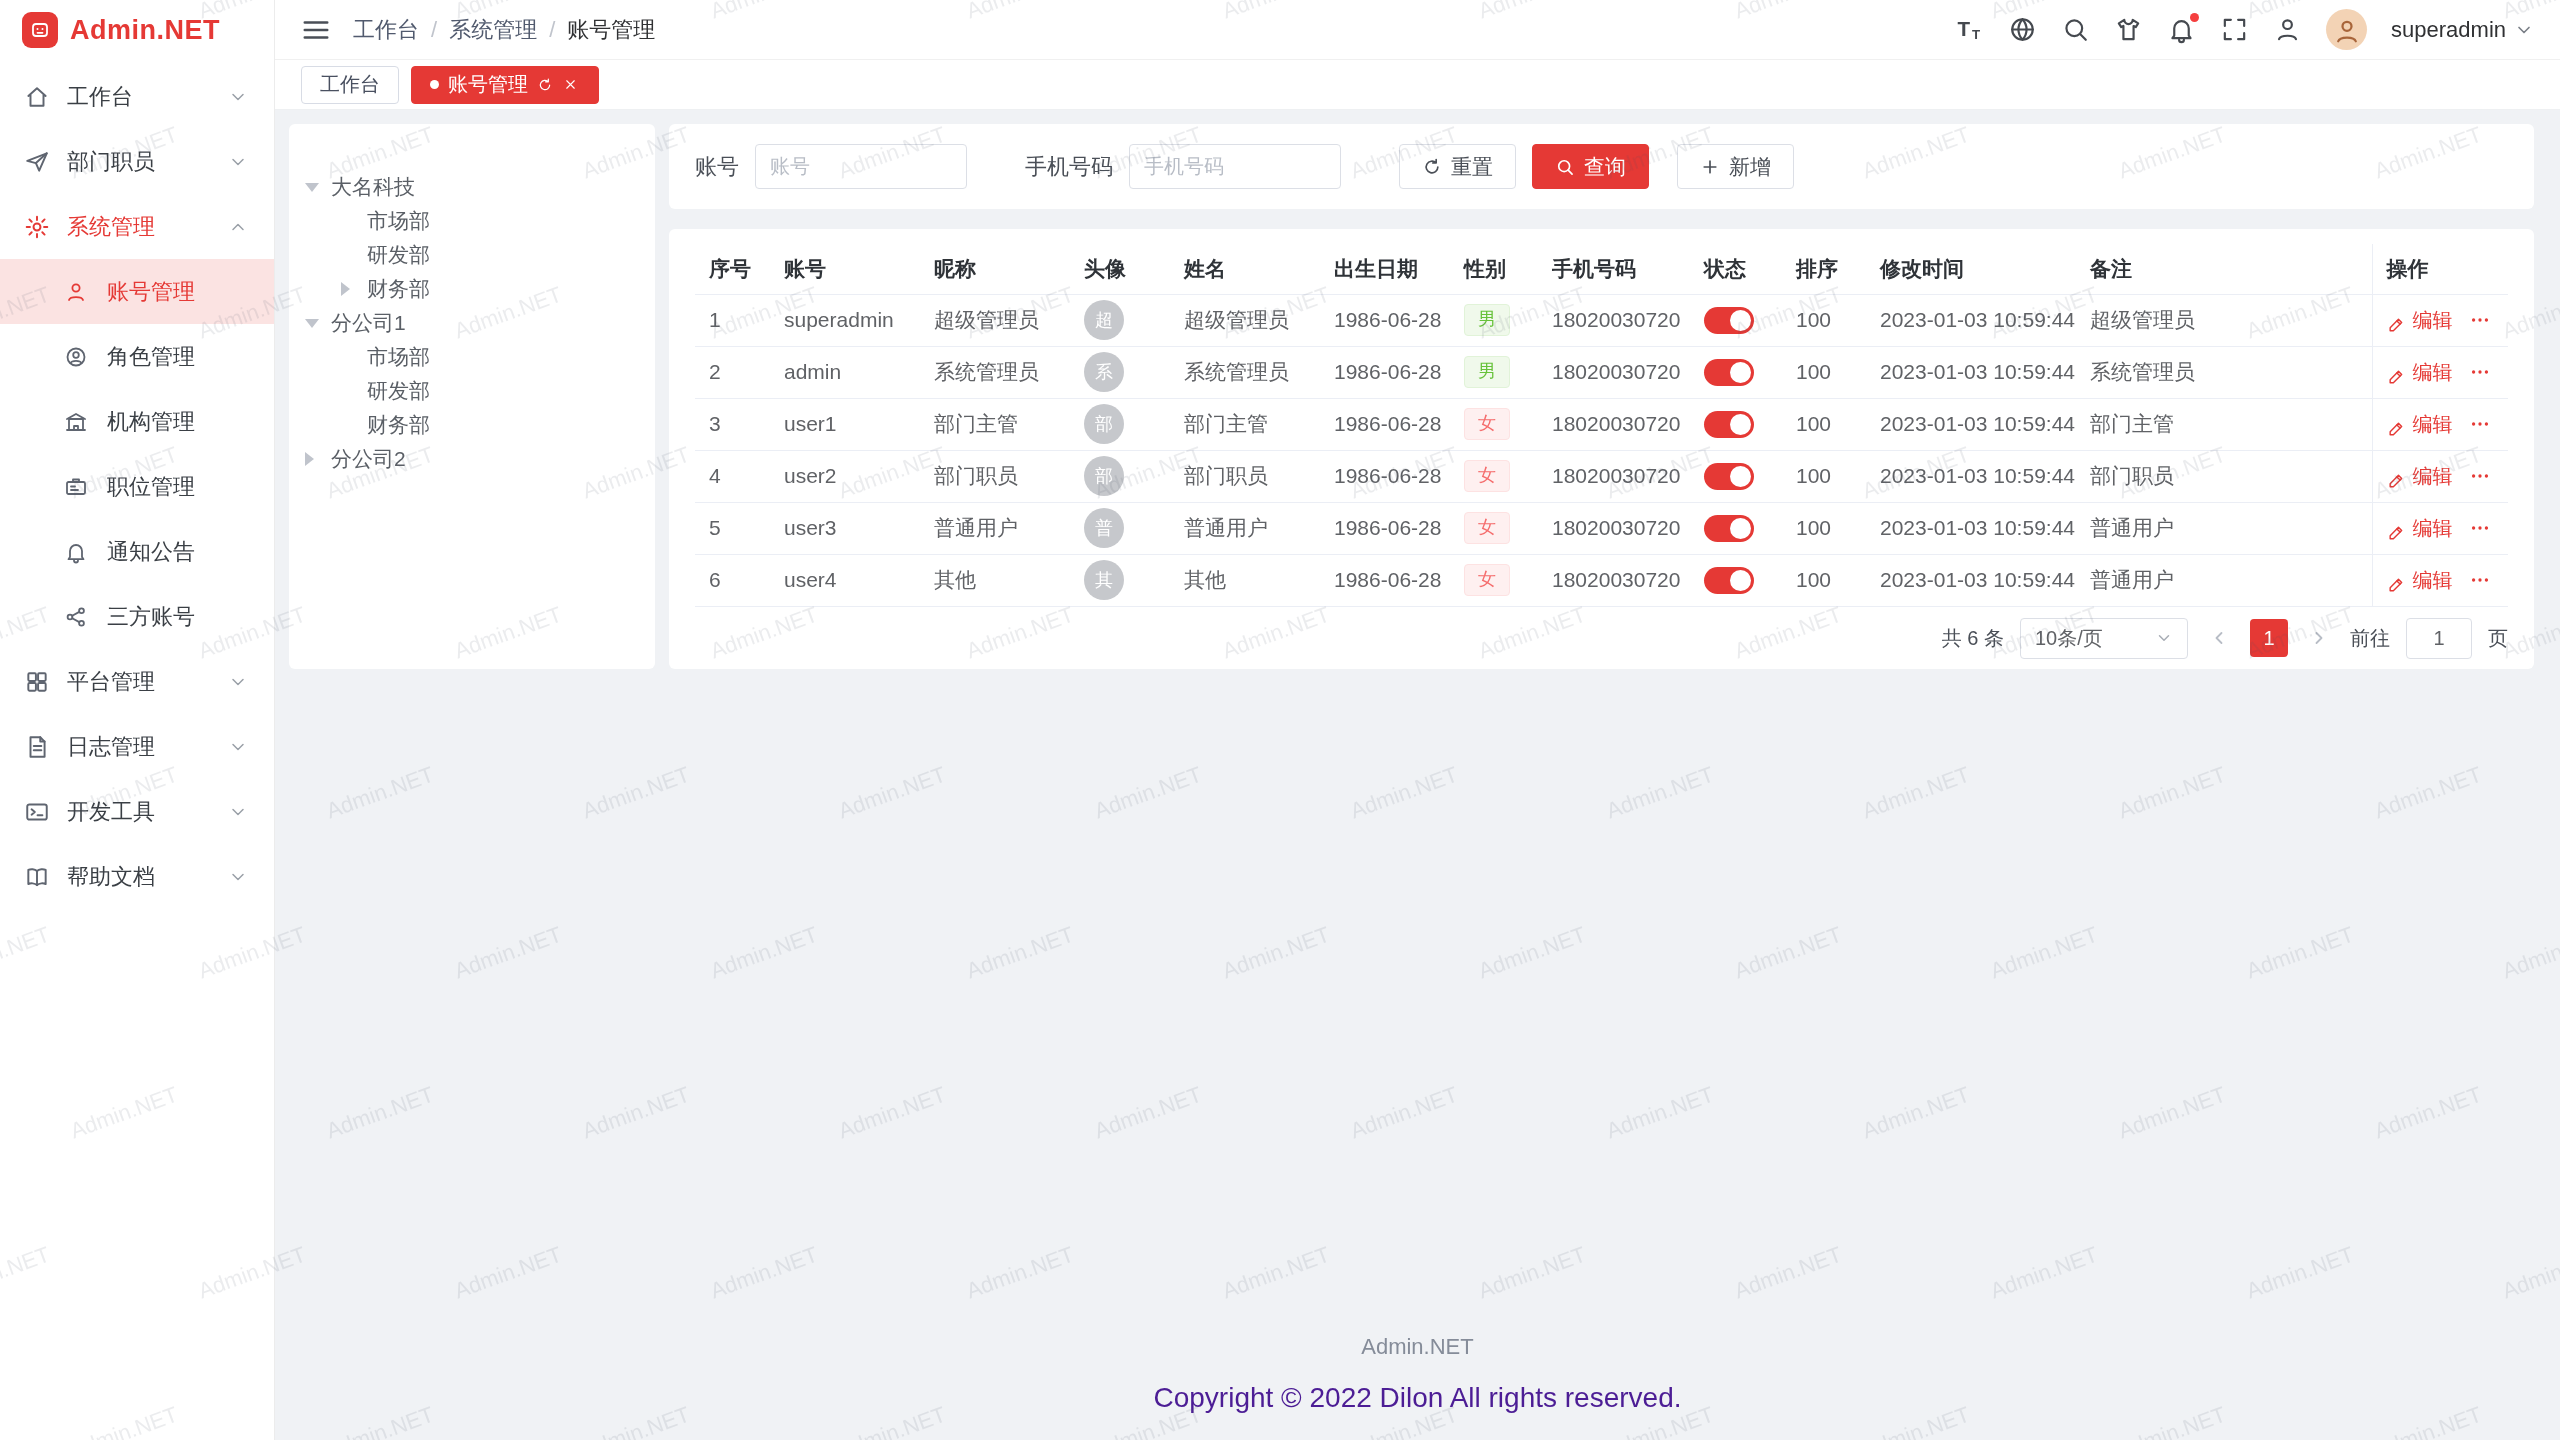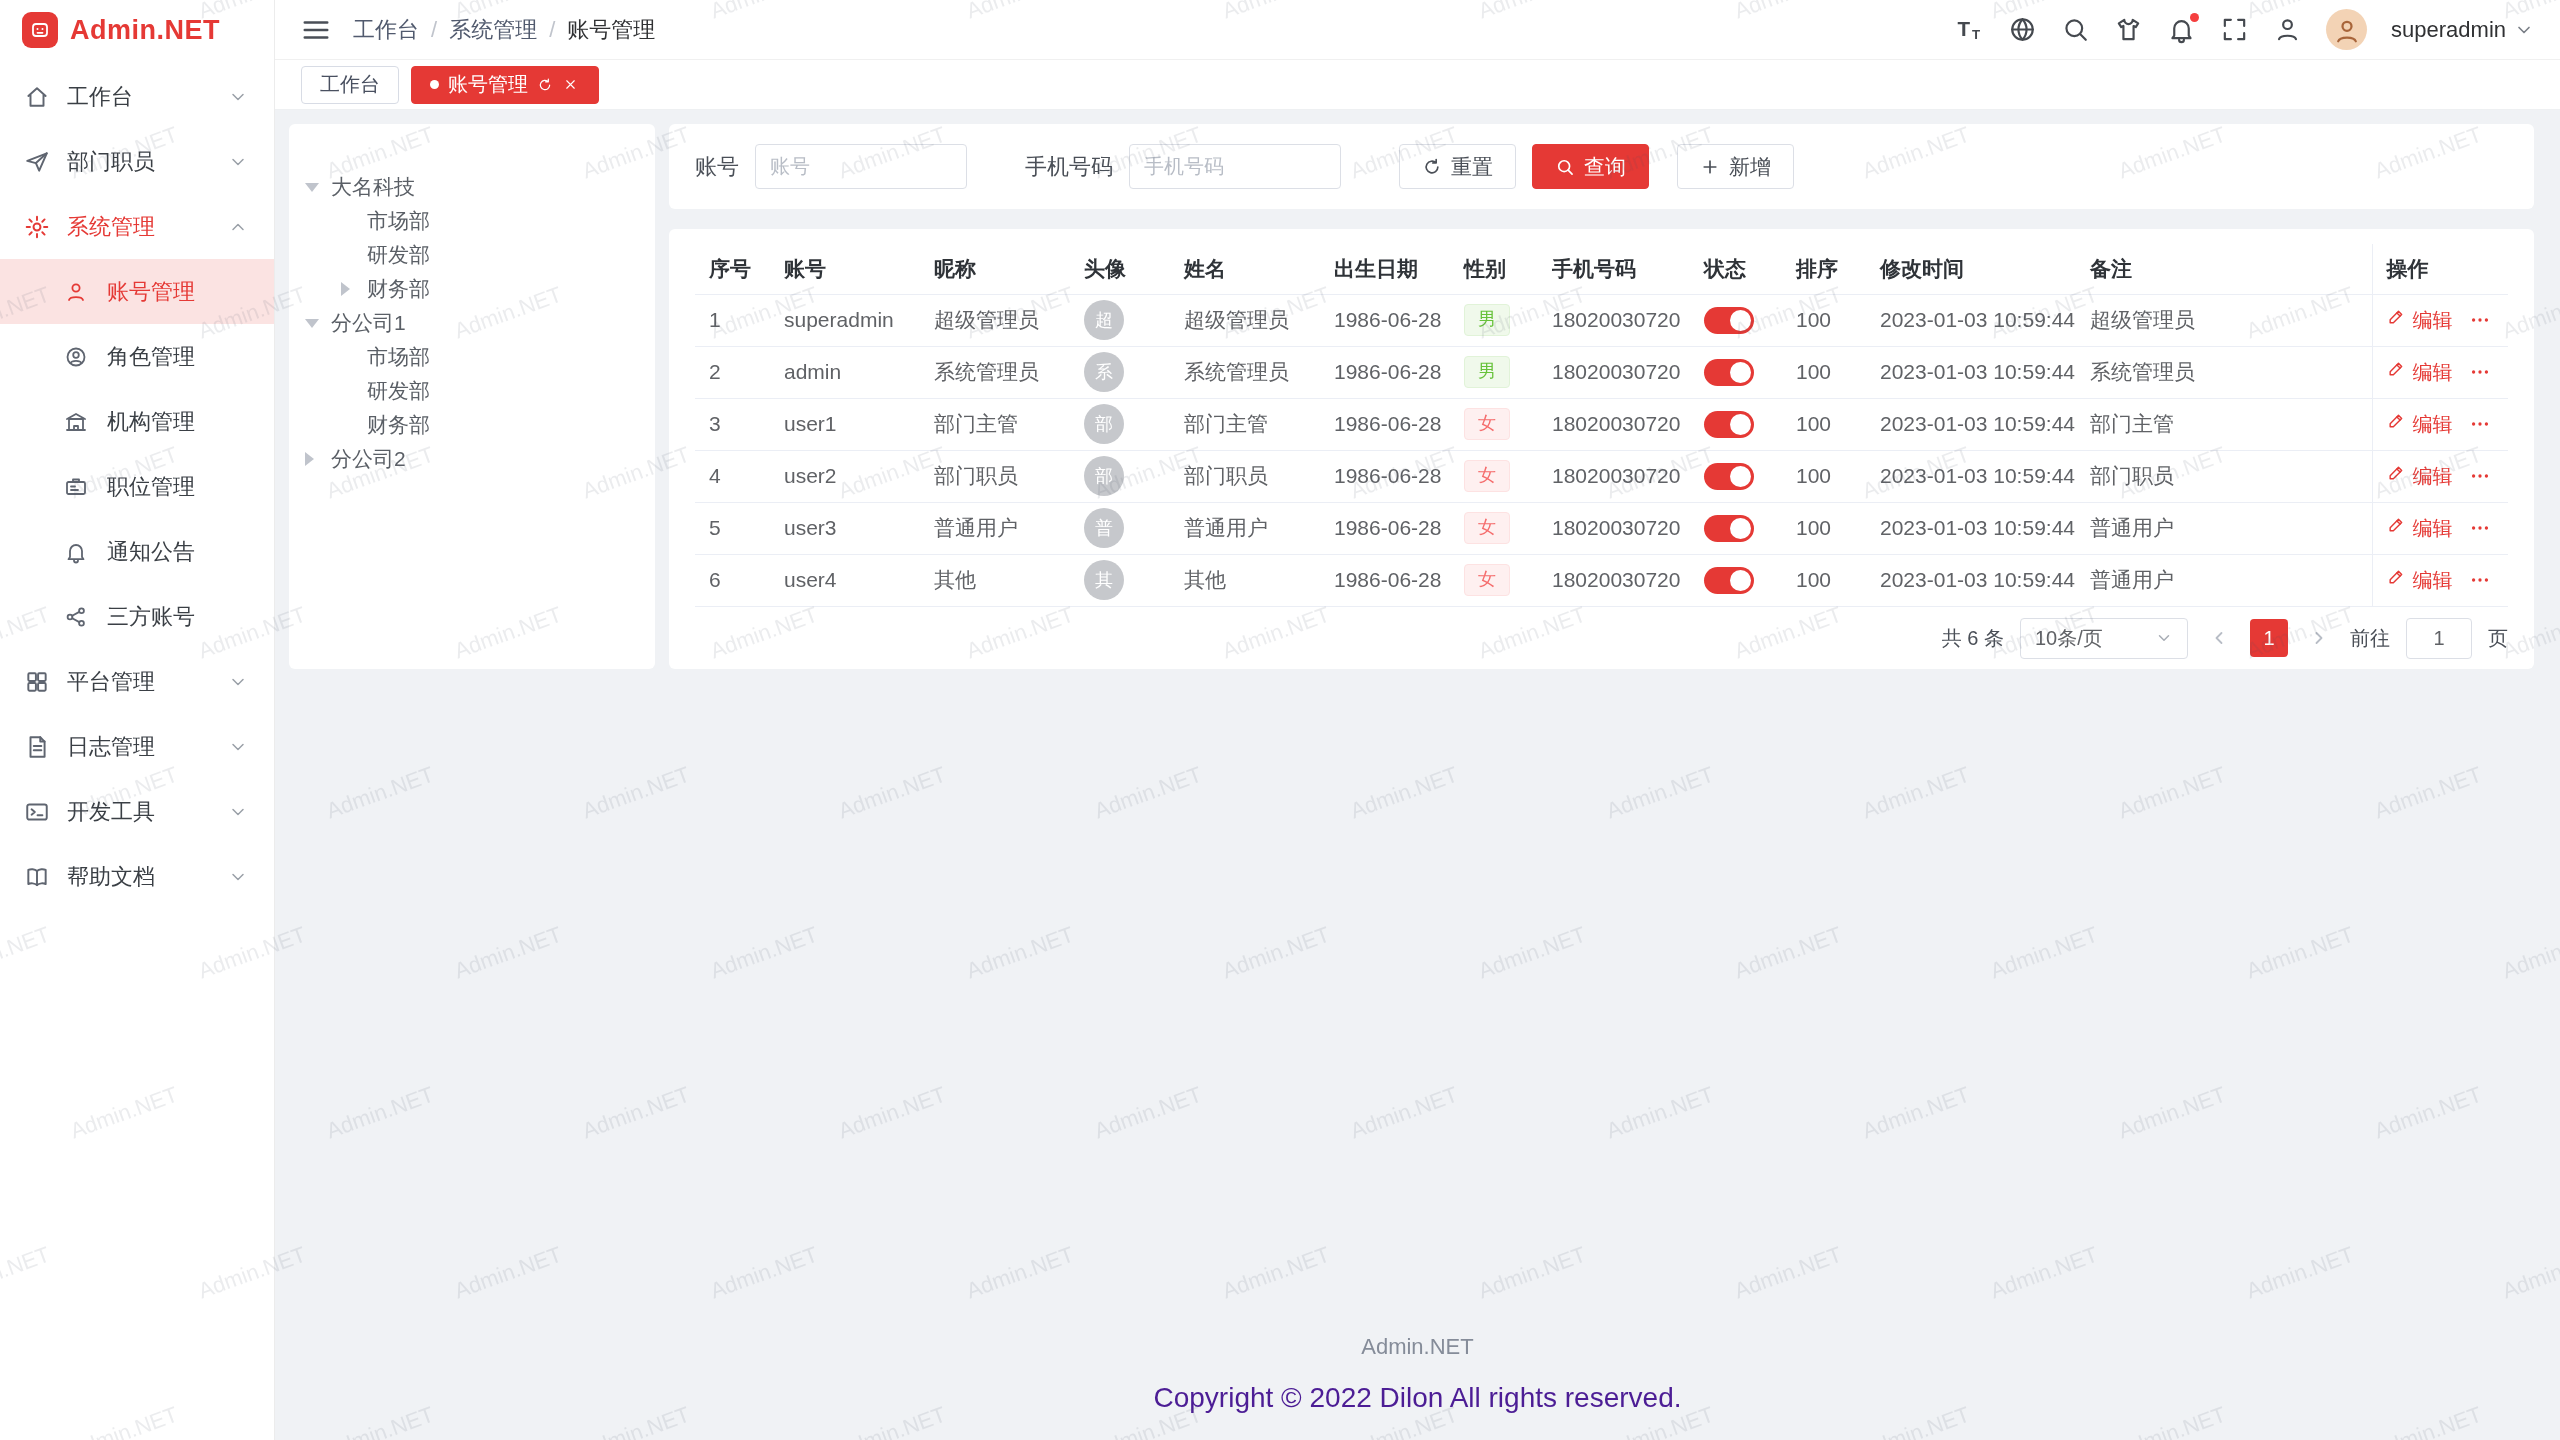--- a/index.html
+++ b/index.html
@@ -94,21 +94,21 @@
   th{height:50px;text-align:left;font-weight:700;color:#2f3338;border-bottom:1px solid var(--line);padding:0 14px;white-space:nowrap;overflow:hidden}
   td{height:52px;color:var(--txt2);border-bottom:1px solid var(--line);padding:0 14px;white-space:nowrap;overflow:hidden}
   th.op-col,td.op-col{border-left:1px solid var(--line)}
   .tavatar{width:40px;height:40px;border-radius:50%;background:#c6c8cc;color:#fff;display:flex;align-items:center;justify-content:center;font-size:18px}
   .tag{display:inline-block;padding:3px 13px;font-size:18px;line-height:1.3;border-radius:4px;border:1px solid transparent}
   .tag.male{color:#67c23a;background:#f0f9eb;border-color:#e1f3d8}
   .tag.female{color:#f56c6c;background:#fef0f0;border-color:#fde2e2}
   .switch{width:50px;height:27px;border-radius:14px;background:var(--accent);position:relative;display:inline-block;vertical-align:middle;cursor:pointer}
   .switch::after{content:"";position:absolute;top:3px;right:3px;width:21px;height:21px;border-radius:50%;background:#fff}
   .op-wrap{display:flex;align-items:center;gap:16px}
-  .edit-link{display:inline-flex;align-items:flex-start;gap:7px;color:var(--accent);cursor:pointer;font-size:20px}
+  .edit-link{display:inline-flex;align-items:flex-end;gap:7px;color:var(--accent);cursor:pointer;font-size:20px}
   .edit-link svg{width:19px;height:19px}
   .more-dots{color:var(--accent);display:inline-flex;align-items:center;cursor:pointer}
   .more-dots svg{width:22px;height:22px}
 
   .pagination{margin-top:auto;height:62px;display:flex;align-items:center;justify-content:flex-end;gap:16px;font-size:20px;color:#4a4f57}
   .psize{width:168px;height:41px;border:1px solid var(--border);border-radius:4px;display:flex;align-items:center;justify-content:space-between;padding:0 14px;color:var(--txt2);cursor:pointer}
   .psize svg{width:18px;height:18px;color:#a8adb5}
   .parrow{width:30px;height:38px;display:flex;align-items:center;justify-content:center;color:#b8bdc6;cursor:pointer}
   .parrow svg{width:20px;height:20px}
   .pnum{min-width:38px;height:38px;border-radius:4px;background:var(--accent);color:#fff;display:flex;align-items:center;justify-content:center;font-size:20px;cursor:pointer}

